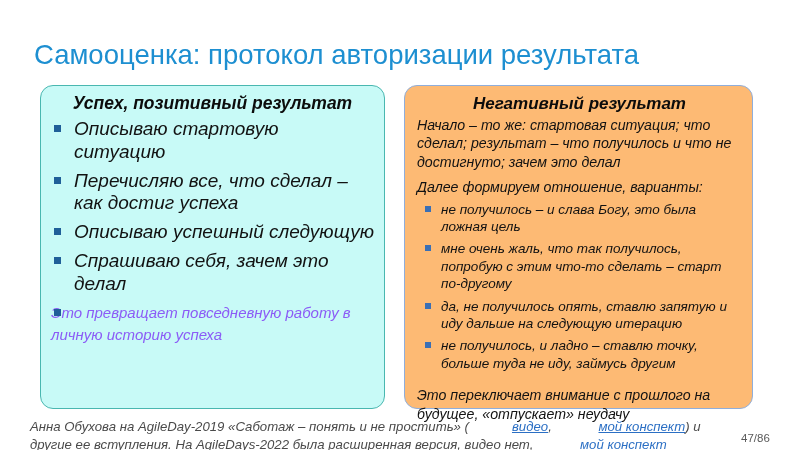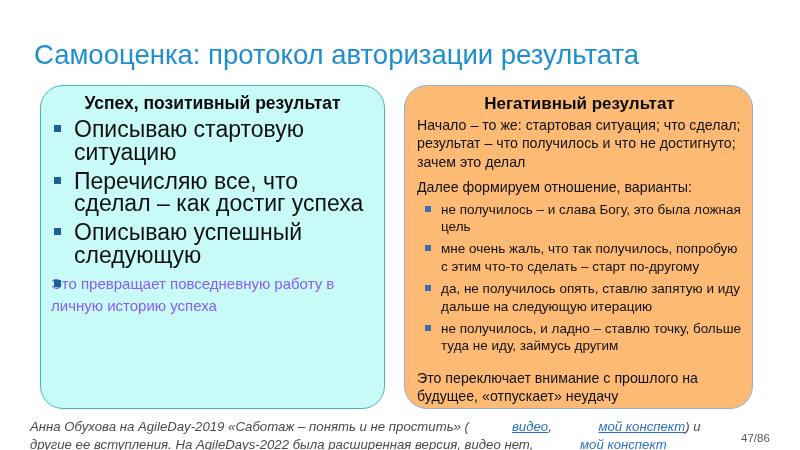--- a/index.html
+++ b/index.html
@@ -30,21 +30,22 @@
     font-size: 27.5px;
     line-height: 34px;
     color: #1D8FD1;
     letter-spacing: 0px;
     white-space: nowrap;
   }
 
   .panel {
     position: absolute;
     box-sizing: border-box;
-    border-radius: 23px;
+    border-radius: 13px;
+    font-style: italic;
   }
 
   #panel-success {
     left: 40px;
     top: 73px;
     width: 345px;
     height: 324px;
     background: #C8FAF7;
     border: 1.4px solid #49B7B0;
     padding: 6px 10px 4px 10px;
@@ -75,21 +76,21 @@
 
   
   .big-list {
     list-style: none;
     margin: 0;
     padding: 0;
   }
   .big-list li {
     position: relative;
     padding-left: 23px;
-    font-size: 23px;
+    font-size: 19px;
     line-height: 22.5px;
     color: #121212;
     margin-bottom: 6.5px;
   }
   .big-list li .bullet-sq {
     position: absolute;
     left: 3px;
     top: 7px;
     width: 7px;
     height: 7px;
@@ -172,21 +173,21 @@
 <div id="slide">
 
   <div id="slide-title">Самооценка: протокол авторизации результата</div>
 
   <div class="panel" id="panel-success">
     <div class="panel-heading">Успех, позитивный результат</div>
     <ul class="big-list">
       <li><span class="bullet-sq"></span><span>Описываю стартовую ситуацию</span></li>
       <li><span class="bullet-sq"></span><span>Перечисляю все, что сделал – как достиг успеха</span></li>
       <li><span class="bullet-sq"></span><span>Описываю успешный следующую</span></li>
-      <li><span class="bullet-sq"></span></li>
+      <li><span class="bullet-sq"></span><span>Спрашиваю себя, зачем это делал</span></li>
       <li><span class="bullet-sq"></span></li>
     </ul>
     <div class="closing-big">Это превращает повседневную работу в личную историю успеха</div>
   </div>
 
   <div class="panel" id="panel-negative">
     <div class="panel-heading">Негативный результат</div>
     <p class="para-sm">Начало – то же: стартовая ситуация; что сделал; результат – что получилось и что не достигнуто; зачем это делал</p>
     <p class="para-sm tight">Далее формируем отношение, варианты:</p>
     <ul class="small-list">

